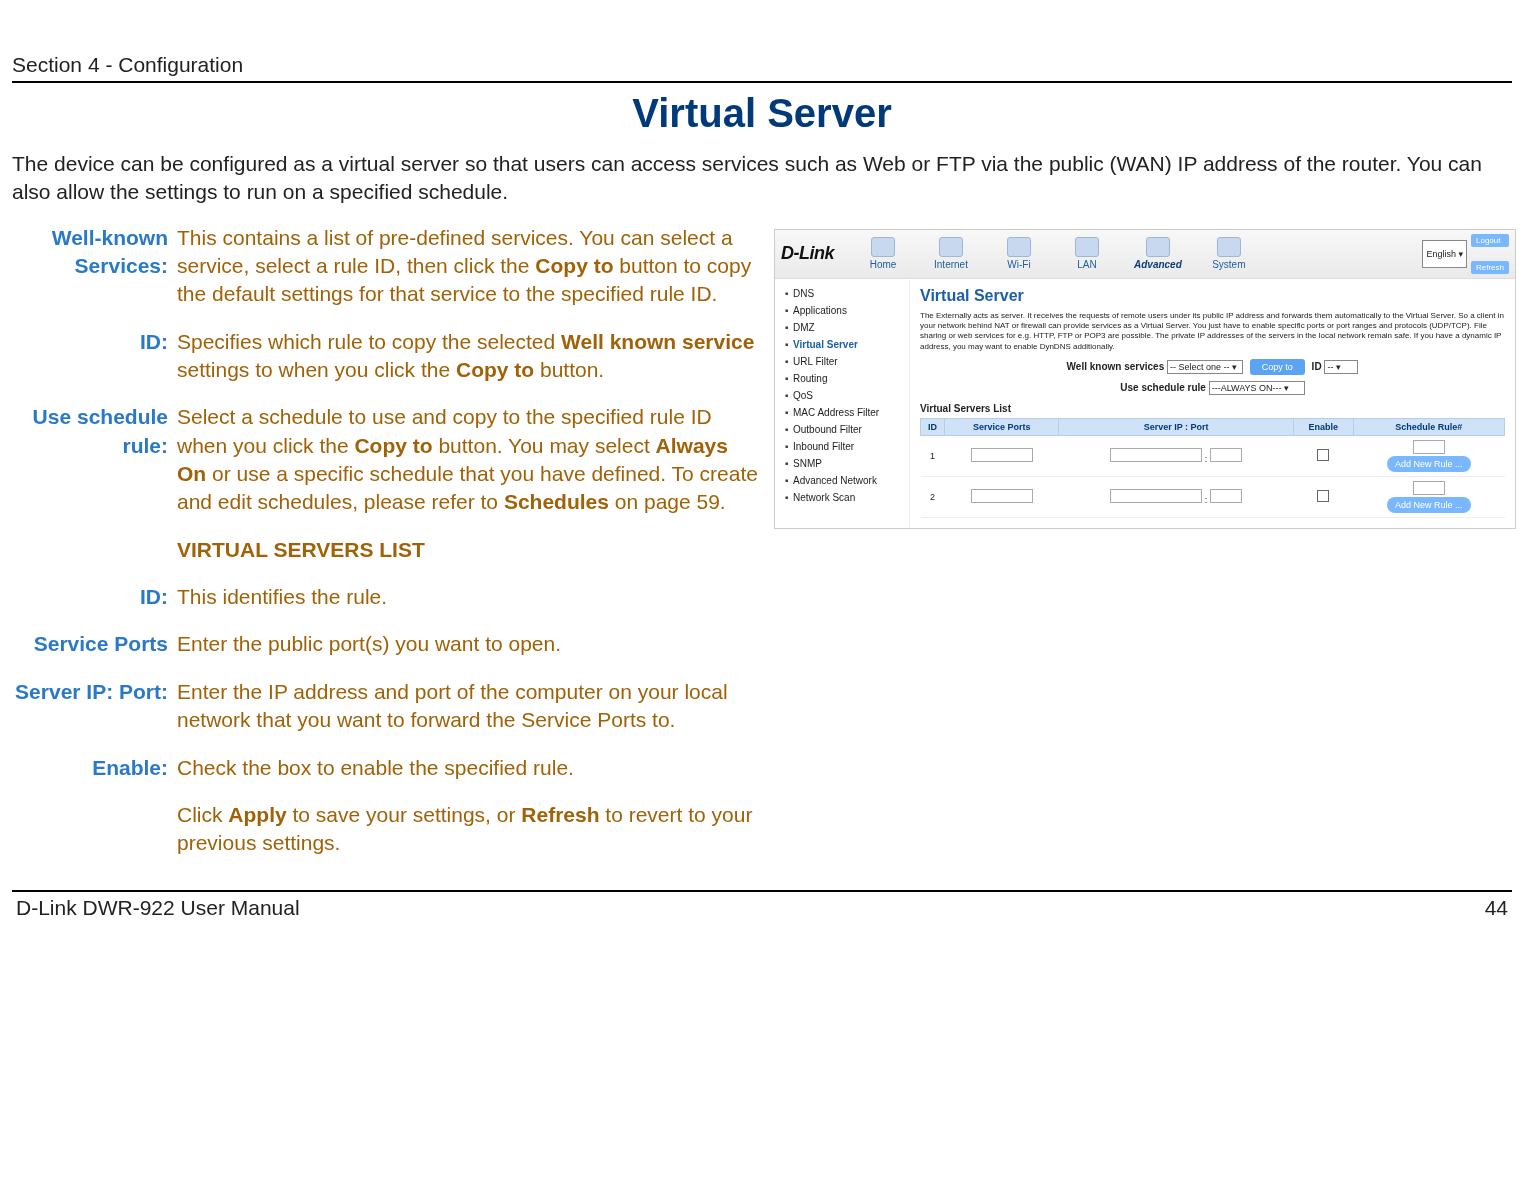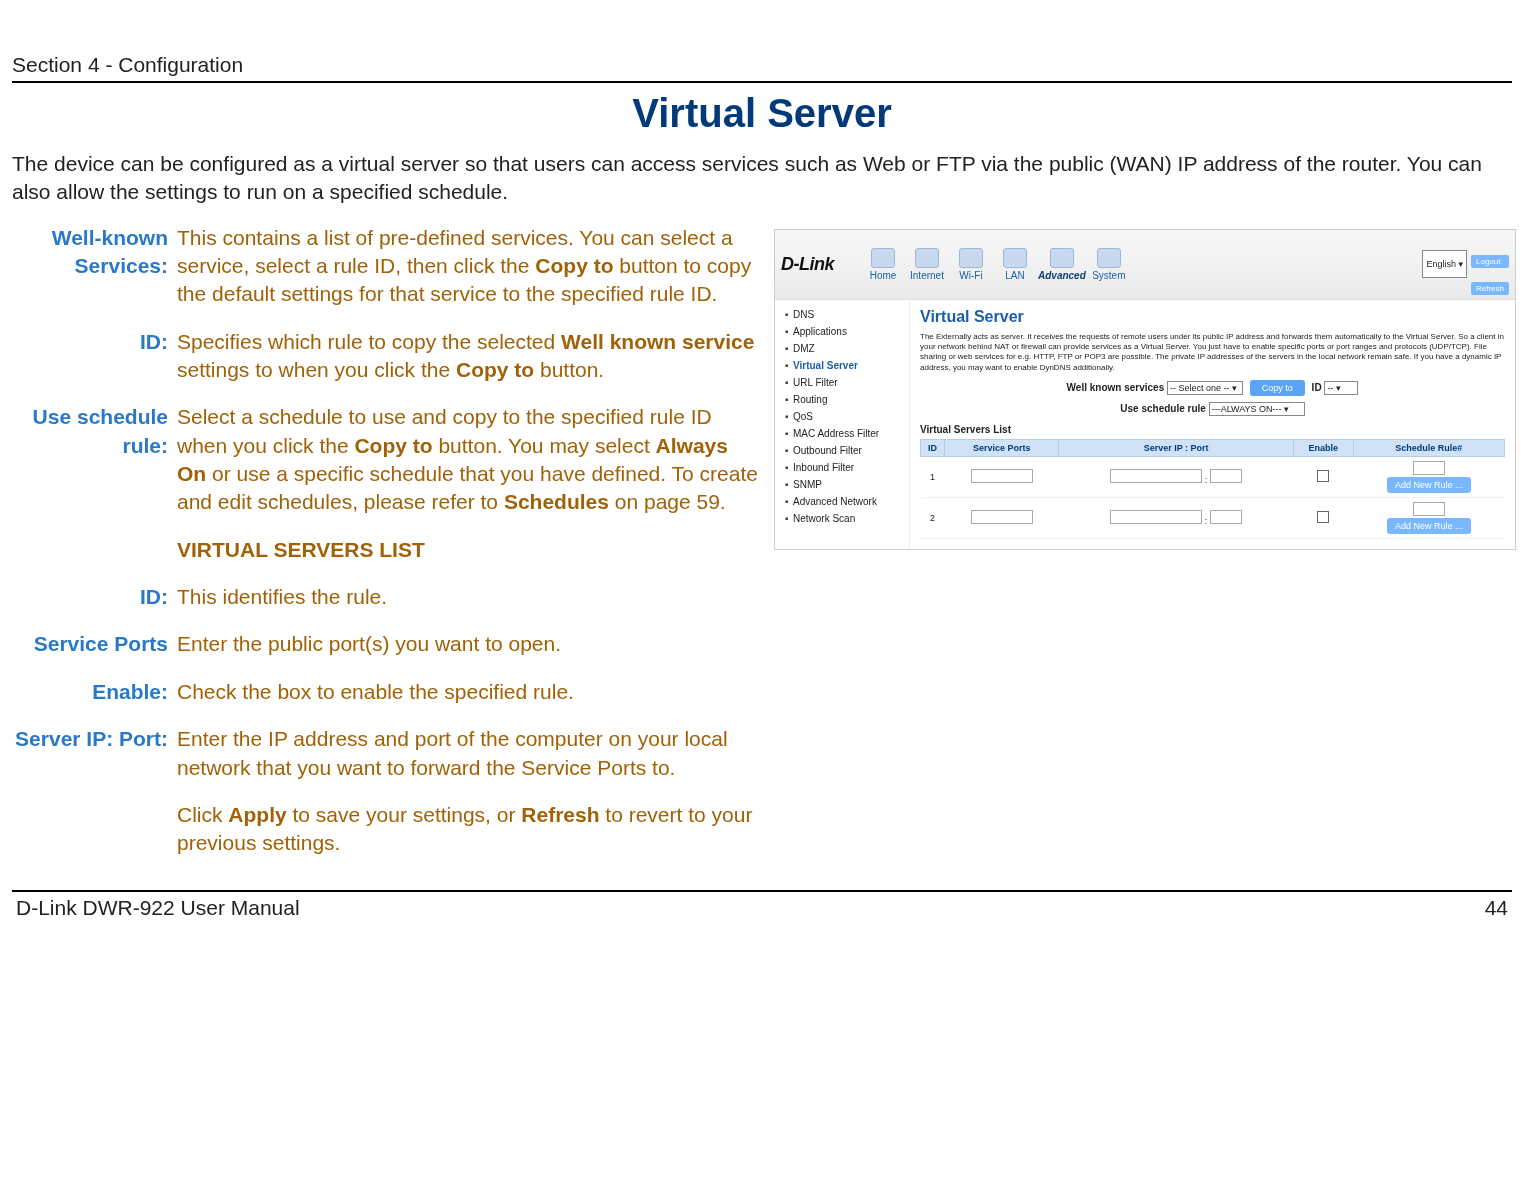--- a/index.html
+++ b/index.html
@@ -98,21 +98,21 @@
   .shot-logo {
     font-weight: 900;
     font-style: italic;
     color: #111;
     font-size: 18px;
     letter-spacing: -0.5px;
     margin-right: 28px;
   }
   .shot-nav {
     display: flex;
-    gap: 2px;
+    gap: 26px;
     flex: 1;
     font-size: 10px;
     color: #1b5fa6;
     align-items: flex-end;
   }
   .shot-nav .nav-item {
     text-align: center;
     min-width: 42px;
   }
   .shot-nav .nav-item .ic {
@@ -239,21 +239,21 @@
   .inp.w90{width:90px;}
   .inp.w30{width:30px;}
   .chk {
     width:10px;height:10px;border:1px solid #666;display:inline-block;background:#fff;
   }
   .addrule {
     background:#79b7ff;
     color:#fff;
     font-size:9px;
     padding:3px 8px;
-    border-radius:3px;
+    border-radius:8px;
     display:inline-block;
   }
   .footer-row {
     display:flex;
     justify-content: space-between;
     font-size: 21px;
     padding: 0 4px;
   }
 </style>
 </head>
@@ -289,26 +289,26 @@
         </tr>
         <tr>
           <td class="label">ID:</td>
           <td class="desc">This identifies the rule.</td>
         </tr>
         <tr>
           <td class="label">Service Ports</td>
           <td class="desc">Enter the public port(s) you want to open.</td>
         </tr>
         <tr>
+          <td class="label">Server IP: Port:</td>
+          <td class="desc">Enter the IP address and port of the computer on your local network that you want to forward the Service Ports to.</td>
+        </tr>
+        <tr>
           <td class="label">Enable:</td>
           <td class="desc">Check the box to enable the specified rule.</td>
-        </tr>
-        <tr>
-          <td class="label">Server IP: Port:</td>
-          <td class="desc">Enter the IP address and port of the computer on your local network that you want to forward the Service Ports to.</td>
         </tr>
         <tr>
           <td class="label"></td>
           <td class="desc">Click <b>Apply</b> to save your settings, or <b>Refresh</b> to revert to your previous settings.</td>
         </tr>
       </tbody>
         </table>
     </div>
 
     <div class="screenshot-col">
@@ -318,21 +318,21 @@
           <div class="shot-nav">
             <div class="nav-item"><div class="ic"></div><span>Home</span></div>
             <div class="nav-item"><div class="ic"></div><span>Internet</span></div>
             <div class="nav-item"><div class="ic"></div><span>Wi-Fi</span></div>
             <div class="nav-item"><div class="ic"></div><span>LAN</span></div>
             <div class="nav-item active"><div class="ic"></div><span>Advanced</span></div>
             <div class="nav-item"><div class="ic"></div><span>System</span></div>
           </div>
           <div class="shot-right">
             <span class="shot-lang"><span>English</span> ▾</span>
-            <div style="display:flex;flex-direction:column;gap:14px;margin-top:21px;">
+            <div style="display:flex;flex-direction:column;gap:14px;">
               <span class="shot-btn-small">Logout</span>
               <span class="shot-btn-small">Refresh</span>
             </div>
           </div>
         </div>
         <div class="shot-body">
           <div class="shot-side">
             <ul>
               <li>DNS</li>
               <li>Applications</li>

